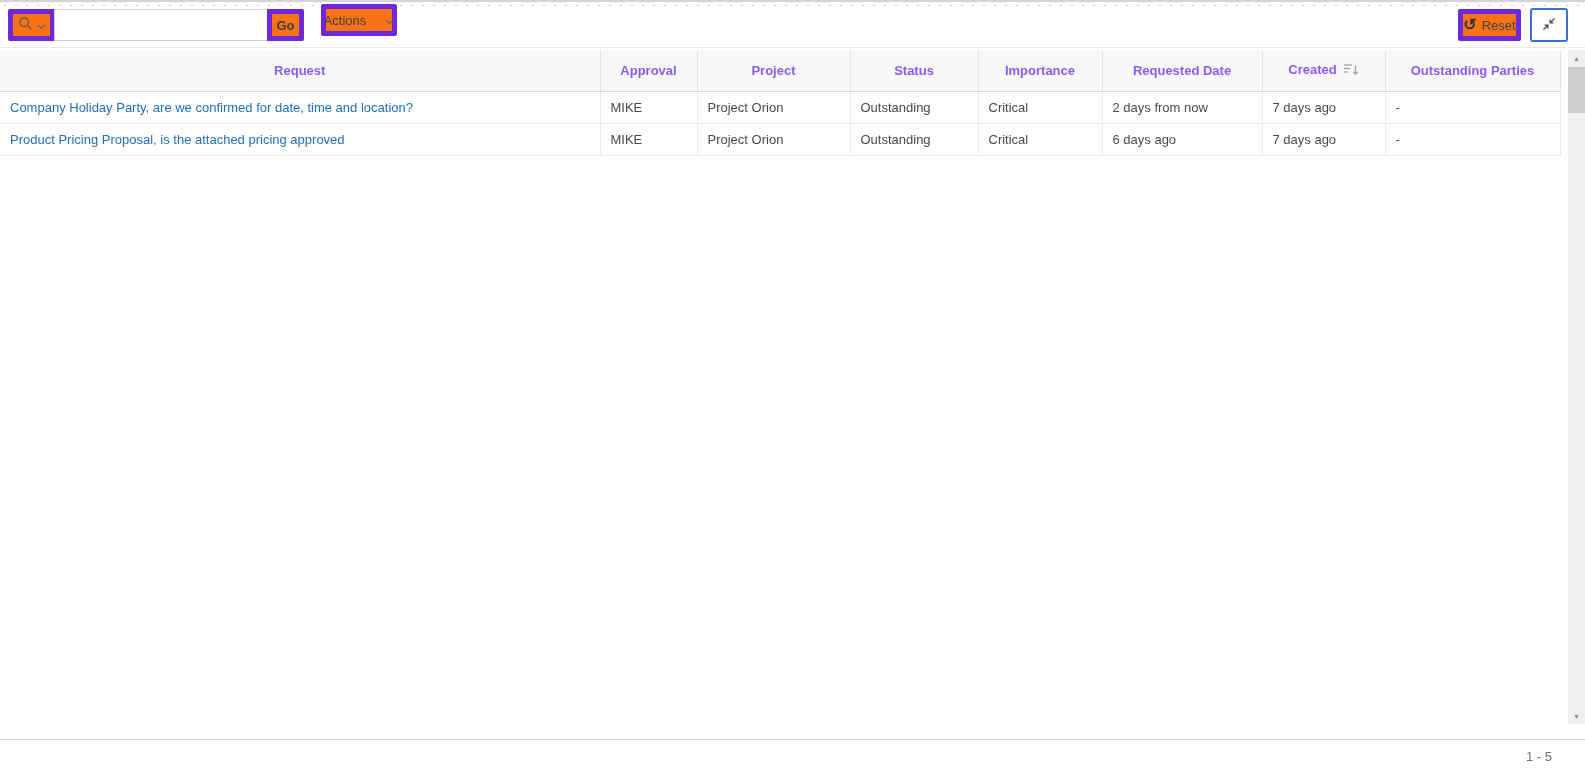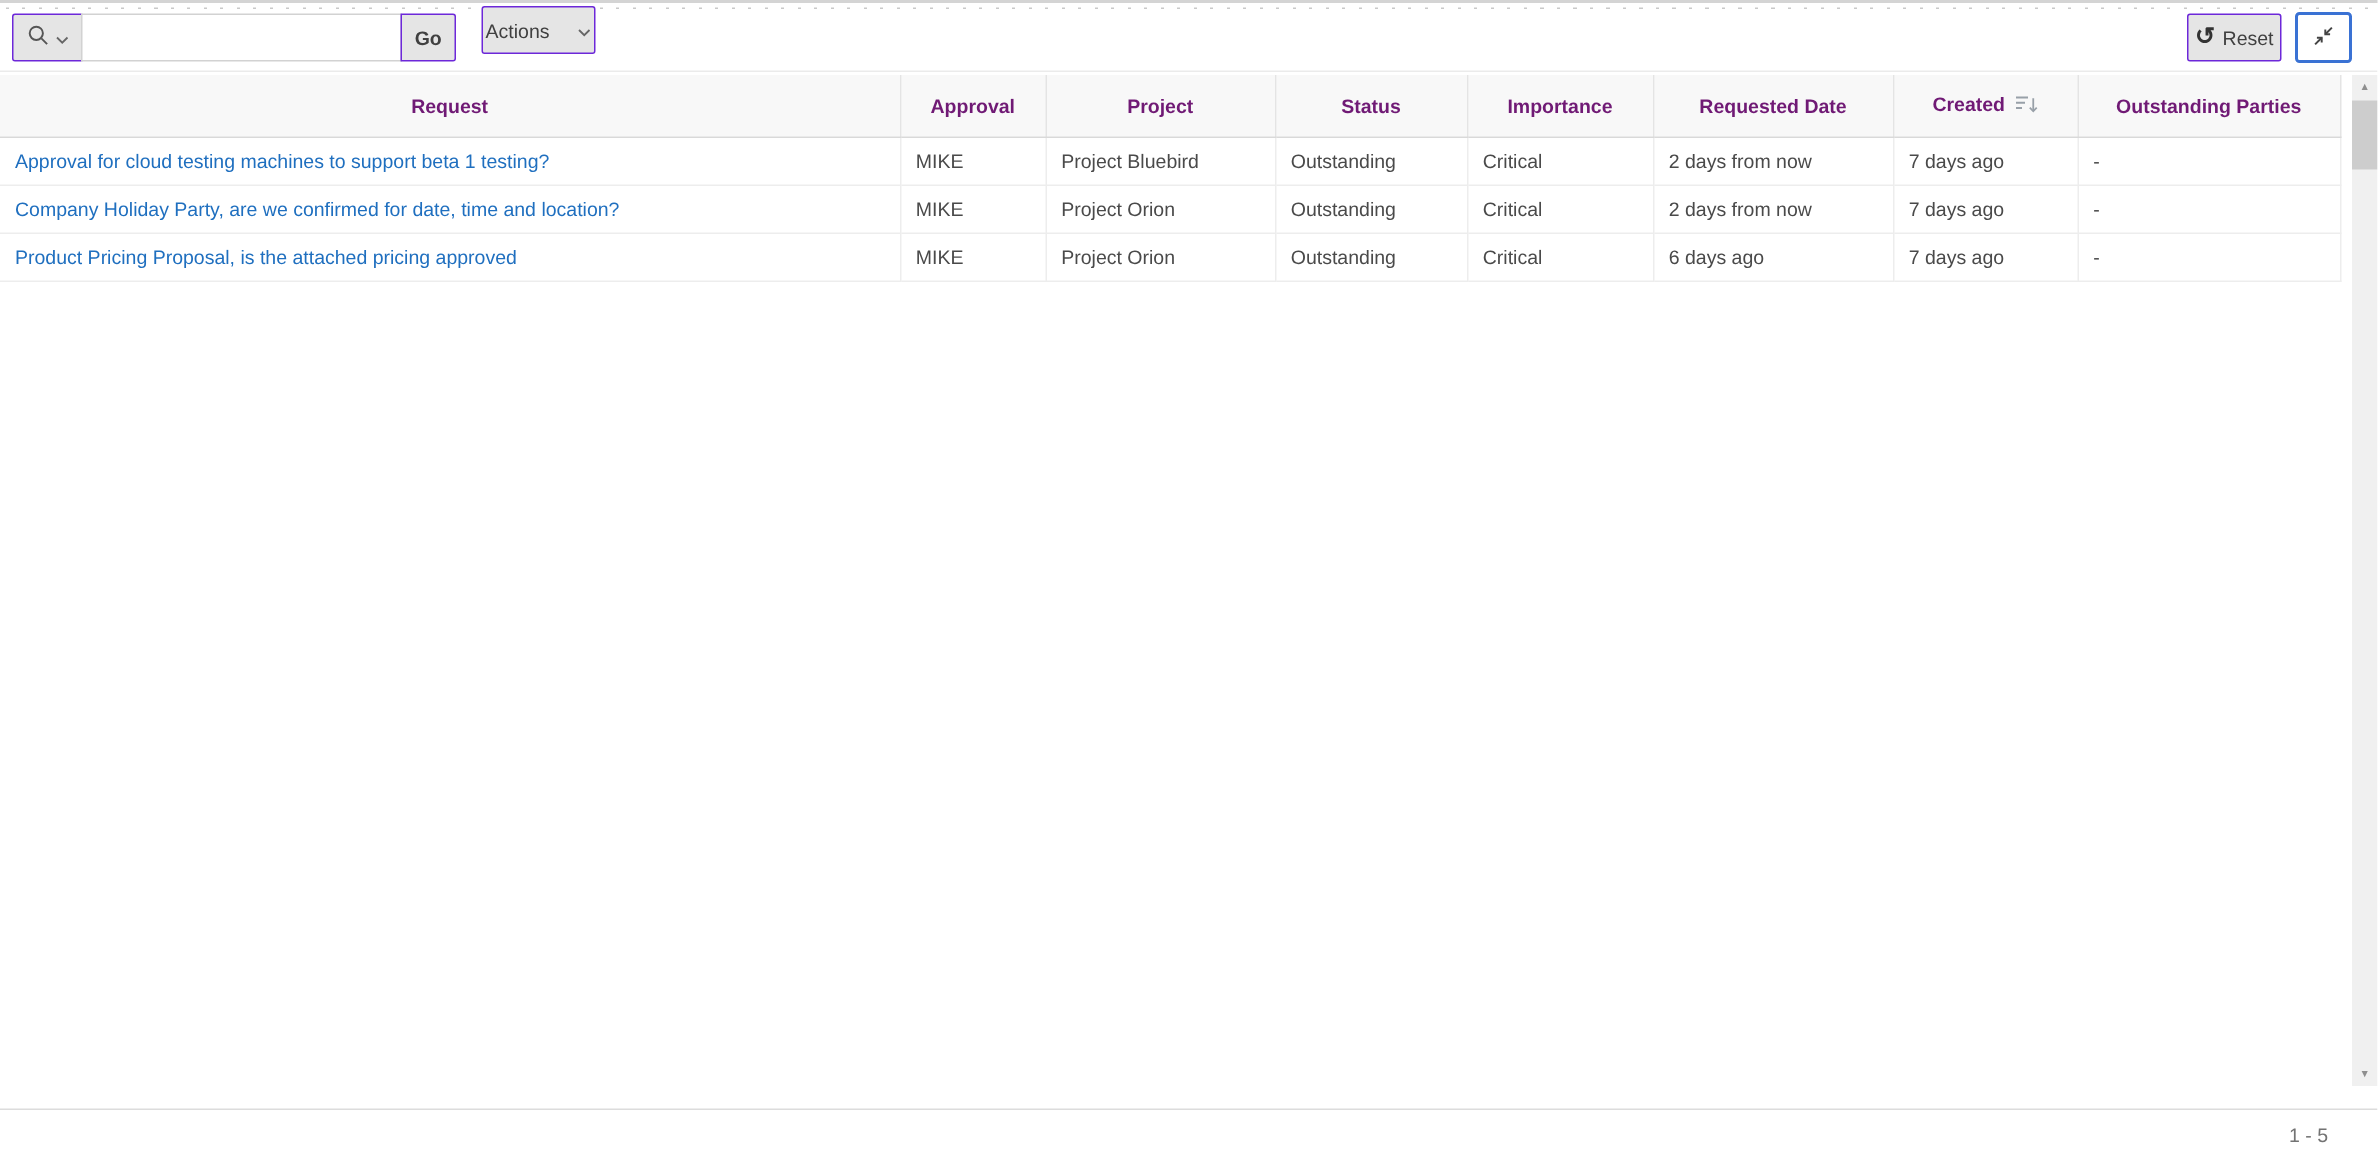--- a/index.html
+++ b/index.html
@@ -13,21 +13,21 @@
   .toolbar {
     position:absolute; top:0; left:0; right:0; height:46px;
     background:#fff; border-bottom:1px solid #ebebeb;
   }
   .focus-dots {
     position:absolute; top:3px; left:4px; right:4px; height:1px;
     background:repeating-linear-gradient(90deg,#c9c9c9 0 2px, transparent 2px 11px);
   }
   .btn {
     display:inline-flex; align-items:center; justify-content:center;
-    height:32px; background:#e5e5e5; border:1px solid #6d28d9;
+    height:32px; background:#f97316; border:5px solid #6d28d9;
     border-radius:2px; color:#404040; font-size:13px; cursor:pointer;
     font-family:"Liberation Sans", sans-serif;
   }
   .search-group { position:absolute; left:8px; top:7px; display:flex; }
   .search-btn { width:47px; border-radius:2px 0 0 2px; gap:4px; }
   .search-input {
     width:214px; height:32px; border:1px solid #d2d2d2; margin-left:-1px;
     padding:0 8px; font-size:13px; background:#fff; border-radius:0;
     font-family:"Liberation Sans", sans-serif; outline:none;
   }
@@ -39,21 +39,21 @@
     position:absolute; right:17px; top:6px; width:38px; height:34px;
     background:#fff; border:2px solid #3a72d4; border-radius:3px;
   }
   .chev { display:inline-block; }
   
   .report-table {
     position:absolute; top:48px; left:0; width:1560px;
     border-collapse:collapse; table-layout:fixed;
   }
   .report-table th {
-    height:41px; background:#f8f8f8; color:#701a75;
+    height:41px; background:#f8f8f8; color:#8b5cf6;
     border-bottom:1px solid #d9d9d9; border-right:1px solid #e4e4e4;
     font-size:13px; font-weight:700; text-align:center; padding:0 12px;
     cursor:pointer; white-space:nowrap; overflow:hidden;
   }
   .report-table td {
     height:32px; border-bottom:1px solid #ededed; border-right:1px solid #ededed;
     font-size:13px; color:#4a4a4a; padding:0 10px; text-align:left;
     white-space:nowrap; overflow:hidden;
   }
   .request-link { color:#1f6fbf; text-decoration:none; cursor:pointer; }
@@ -156,30 +156,20 @@
               <line x1="1" y1="9" x2="5" y2="9" stroke="#98a0a8" stroke-width="1.2"></line>
               <line x1="12.5" y1="2.5" x2="12.5" y2="11" stroke="#98a0a8" stroke-width="1.2"></line>
               <polyline points="10.2,8.8 12.5,11.2 14.8,8.8" fill="none" stroke="#98a0a8" stroke-width="1.2"></polyline>
             </svg></span>
       </th>
       <th><span>Outstanding Parties</span></th>
     </tr>
   </thead>
   <tbody>
     <tr>
-      <td><a class="request-link">Approval for cloud testing machines to support beta 1 testing?</a></td>
-      <td>MIKE</td>
-      <td>Project Bluebird</td>
-      <td>Outstanding</td>
-      <td>Critical</td>
-      <td>2 days from now</td>
-      <td>7 days ago</td>
-      <td>-</td>
-    </tr>
-    <tr>
       <td><a class="request-link">Company Holiday Party, are we confirmed for date, time and location?</a></td>
       <td>MIKE</td>
       <td>Project Orion</td>
       <td>Outstanding</td>
       <td>Critical</td>
       <td>2 days from now</td>
       <td>7 days ago</td>
       <td>-</td>
     </tr>
     <tr>

